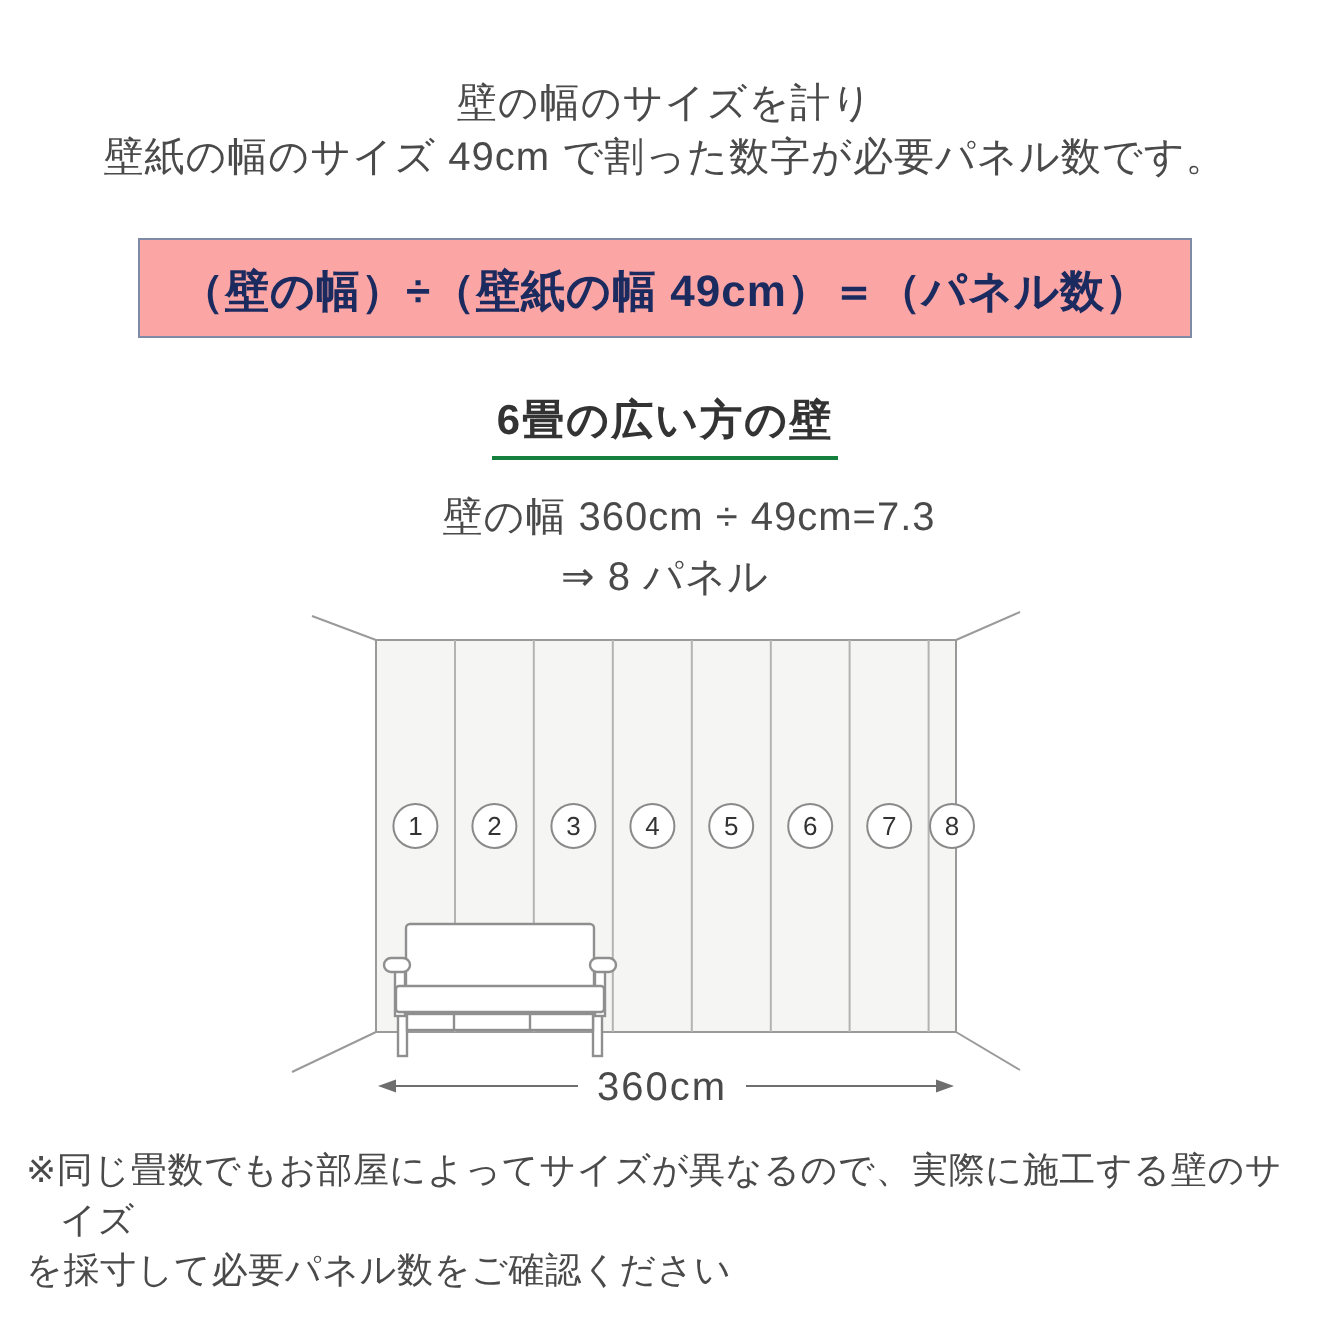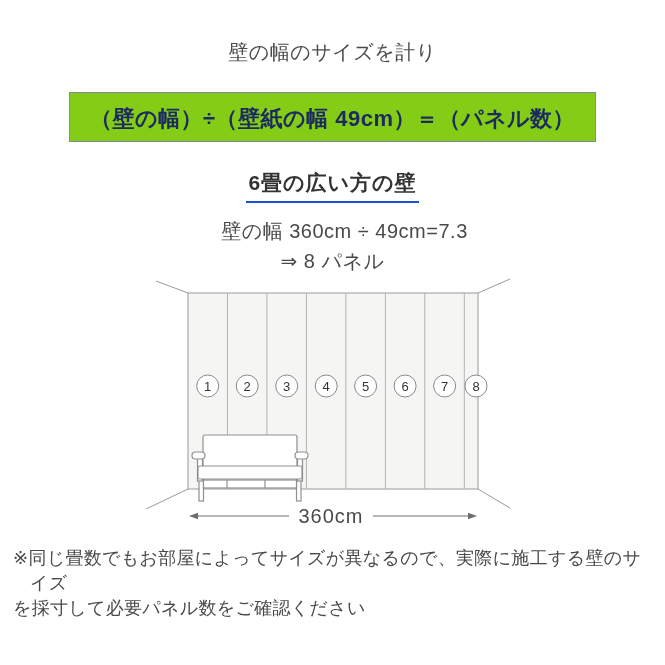--- a/index.html
+++ b/index.html
@@ -28,21 +28,21 @@
     letter-spacing: 0.5px;
     color: #4a4a4a;
   }
   
   .formula-box {
     box-sizing: border-box;
     width: 527px;
     margin: 26px auto 0 auto;
     border: 1px solid var(--box-border, #7e8aa6);
     padding: 11px 16px 8px 16px;
-    background: #84cc16;
+    background: #fca5a5;
   }
   .formula-text {
     text-align: center;
     font-size: 22px;
     font-weight: 700;
     letter-spacing: 0.5px;
     color: var(--accent, #1b2b5f);
     line-height: 29px;
   }
   .formula-note {
@@ -55,21 +55,21 @@
   
   .section-title {
     text-align: center;
     margin-top: 27px;
   }
   .section-title span {
     display: inline-block;
     font-size: 21px;
     font-weight: 700;
     color: #333333;
-    border-bottom: 2px solid #1d4ed8;
+    border-bottom: 2px solid #15803d;
     padding: 0 2px 4px 2px;
     letter-spacing: 1px;
   }
   .calc-line {
     text-align: center;
     font-size: 20px;
     color: #4a4a4a;
     letter-spacing: 0.5px;
   }
   .calc-line.first { margin-top: 15px; padding-left: 24px; }
@@ -93,20 +93,21 @@
     letter-spacing: 0.3px;
   }
 </style>
 </head>
 <body>
 
 <div class="page">
 
   <div class="intro">
     <div>壁の幅のサイズを計り</div>
+    <div>壁紙の幅のサイズ 49cm で割った数字が必要パネル数です。</div>
   </div>
 
   <div class="formula-box">
     <div class="formula-text">（壁の幅）÷（壁紙の幅 49cm）＝（パネル数）</div>
   </div>
 
   <div class="section-title">
     <span>6畳の広い方の壁</span>
   </div>
 

